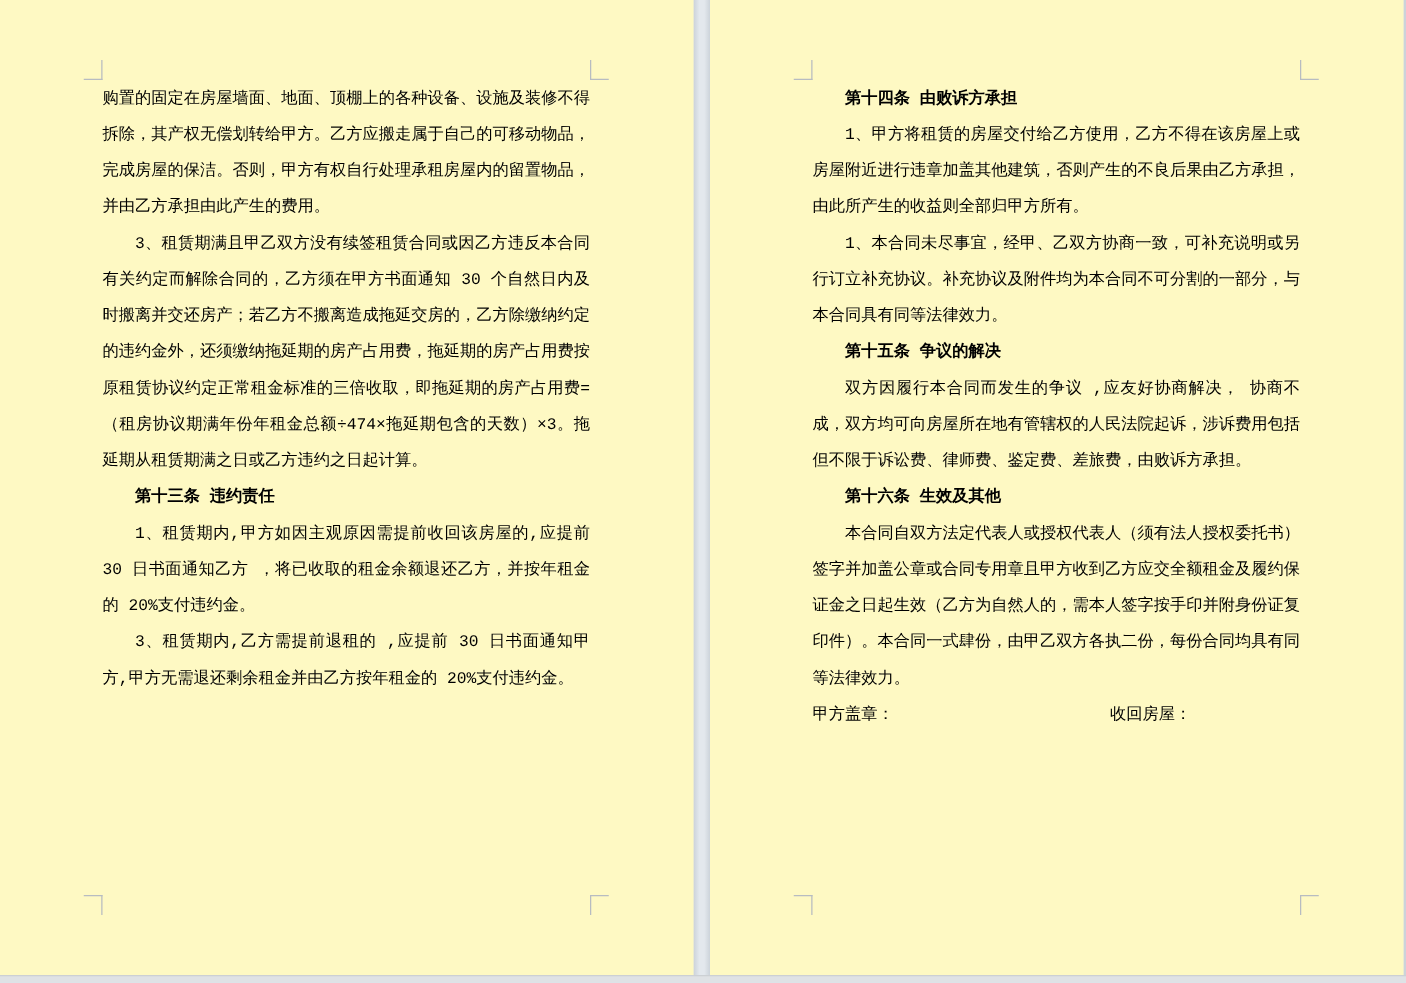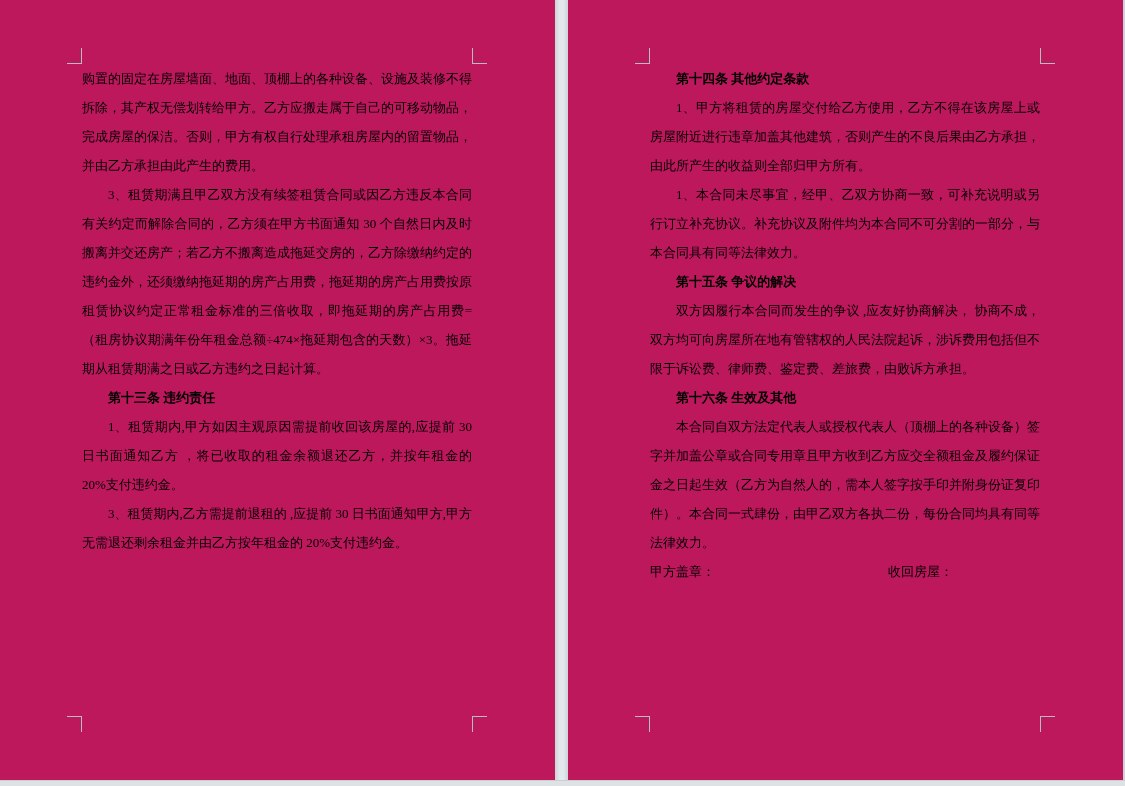--- a/index.html
+++ b/index.html
@@ -5,21 +5,22 @@
   * { margin:0; padding:0; box-sizing:border-box; }
   html, body { width:1125px; height:786px; overflow:hidden; }
   body {
     font-family: "Liberation Serif", "DejaVu Serif", serif;
     background:#dde3e9;
   }
   .workspace { position:relative; width:1125px; height:786px; background:#dde3e9; }
 
   .page {
     position:absolute; top:0; width:555px; height:780px;
-    background:#be185d;
+    background:#fef9c3;
+    font-family:Liberation Mono, monospace;
   }
   .page-left  { left:0; }
   .page-right { left:568px; }
 
   .page-gap {
     position:absolute; left:555px; top:0; width:13px; height:780px;
     background:linear-gradient(to right,#ccd3da,#e3e8ed 35%,#e3e8ed 65%,#ccd3da);
   }
   .right-edge {
     position:absolute; left:1123px; top:0; width:2px; height:780px;
@@ -71,27 +72,27 @@
 
   <div class="page-gap"></div>
 
   <div class="page page-right">
     <div class="cropmark cm-tl"></div>
     <div class="cropmark cm-tr"></div>
     <div class="cropmark cm-bl"></div>
     <div class="cropmark cm-br"></div>
     <div class="text-area">
       <div>
-          <div class="heading">第十四条 其他约定条款</div>
+          <div class="heading">第十四条 由败诉方承担</div>
           <div class="para">1、甲方将租赁的房屋交付给乙方使用，乙方不得在该房屋上或房屋附近进行违章加盖其他建筑，否则产生的不良后果由乙方承担，由此所产生的收益则全部归甲方所有。</div>
           <div class="para">1、本合同未尽事宜，经甲、乙双方协商一致，可补充说明或另行订立补充协议。补充协议及附件均为本合同不可分割的一部分，与本合同具有同等法律效力。</div>
           <div class="heading">第十五条 争议的解决</div>
           <div class="para">双方因履行本合同而发生的争议 ,应友好协商解决， 协商不成，双方均可向房屋所在地有管辖权的人民法院起诉，涉诉费用包括但不限于诉讼费、律师费、鉴定费、差旅费，由败诉方承担。</div>
           <div class="heading">第十六条 生效及其他</div>
-          <div class="para">本合同自双方法定代表人或授权代表人（顶棚上的各种设备）签字并加盖公章或合同专用章且甲方收到乙方应交全额租金及履约保证金之日起生效（乙方为自然人的，需本人签字按手印并附身份证复印件）。本合同一式肆份，由甲乙双方各执二份，每份合同均具有同等法律效力。</div>
+          <div class="para">本合同自双方法定代表人或授权代表人（须有法人授权委托书）签字并加盖公章或合同专用章且甲方收到乙方应交全额租金及履约保证金之日起生效（乙方为自然人的，需本人签字按手印并附身份证复印件）。本合同一式肆份，由甲乙双方各执二份，每份合同均具有同等法律效力。</div>
         </div>
       <div class="seal-line">
         <span>甲方盖章：</span>
         <span class="party-b">收回房屋：</span>
       </div>
     </div>
   </div>
 
   <div class="right-edge"></div>
   <div class="bottom-band"></div>

